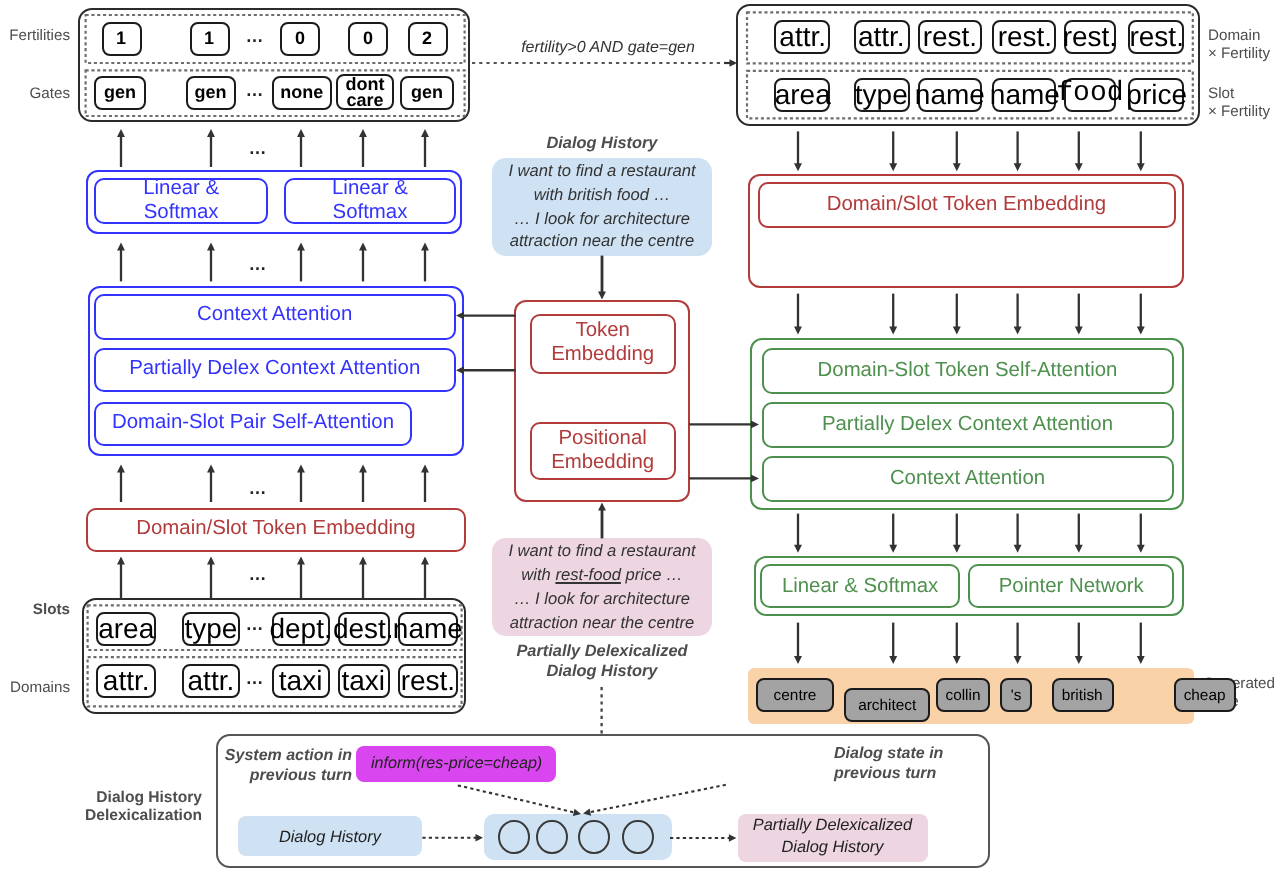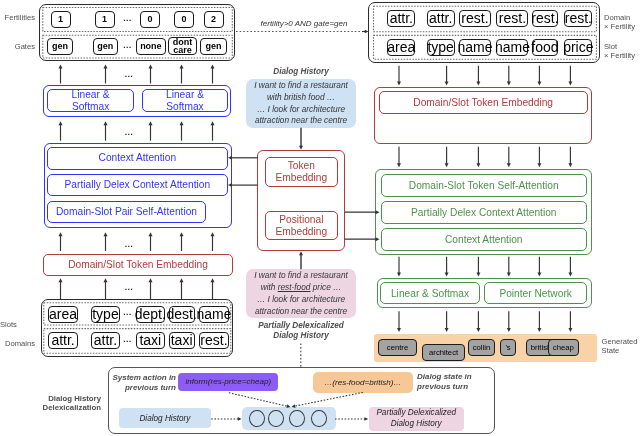--- a/index.html
+++ b/index.html
@@ -80,21 +80,21 @@
 Softmax</div>
 
   <div class="abs bluebox" style="left:43.5px;top:142.5px;width:188px;height:85.3px;"></div>
   <div class="abs bluebox-in ctr" style="left:47px;top:146.6px;width:180.7px;height:23px;">Context Attention</div>
   <div class="abs bluebox-in ctr" style="left:47px;top:173.7px;width:180.7px;height:22.6px;">Partially Delex Context Attention</div>
   <div class="abs bluebox-in ctr" style="left:47px;top:200.8px;width:159px;height:22.6px;">Domain-Slot Pair Self-Attention</div>
 
   <div class="abs redbox-in ctr" style="left:42.8px;top:253.8px;width:190.4px;height:22.7px;">Domain/Slot Token Embedding</div>
 
   <div class="abs grp-dark" style="left:41.4px;top:299.1px;width:192px;height:58.2px;"></div>
-  <div class="abs sidelab" style="left:0px;top:320px;width:35px;text-align:left;">Slots</div>
+  <div class="abs sidelab" style="left:0px;top:300px;width:35px;text-align:right;font-weight:bold;">Slots</div>
   <div class="abs sidelab" style="left:0px;top:338.5px;width:35px;text-align:right;">Domains</div>
   <div id="slot-cells">
       <div class="abs cell-plain ctr" style="left: 47.8px; top: 306.1px; width: 30.6px; height: 16.8px;">area</div>
       <div class="abs cell-plain ctr" style="left: 90.5px; top: 306.1px; width: 29.9px; height: 16.8px;">type</div>
       <div class="abs dots ctr" style="left: 122.5px; top: 306.1px; width: 10px; height: 16.8px;">⋯</div>
       <div class="abs cell-plain ctr" style="left: 135.6px; top: 306.1px; width: 29.4px; height: 16.8px;">dept.</div>
       <div class="abs cell-plain ctr" style="left: 168.7px; top: 306.1px; width: 25.9px; height: 16.8px;">dest.</div>
       <div class="abs cell-plain ctr" style="left: 198.9px; top: 306.1px; width: 30.1px; height: 16.8px;">name</div>
     </div>
   <div id="domain-cells">
@@ -117,21 +117,21 @@
       <div class="abs cell-plain ctr" style="left: 458.9px; top: 10.2px; width: 32.1px; height: 17.1px;">rest.</div>
       <div class="abs cell-plain ctr" style="left: 496.4px; top: 10.2px; width: 32.1px; height: 17.1px;">rest.</div>
       <div class="abs cell-plain ctr" style="left: 531.5px; top: 10.2px; width: 26.9px; height: 17.1px;">rest.</div>
       <div class="abs cell-plain ctr" style="left: 564.3px; top: 10.2px; width: 28.1px; height: 17.1px;">rest.</div>
     </div>
   <div id="slotfert-cells">
       <div class="abs cell-plain ctr" style="left: 387.3px; top: 39.1px; width: 28.1px; height: 17.4px;">area</div>
       <div class="abs cell-plain ctr" style="left: 426.6px; top: 39.1px; width: 28.1px; height: 17.4px;">type</div>
       <div class="abs cell-plain ctr" style="left: 458.9px; top: 39.1px; width: 32.1px; height: 17.4px;">name</div>
       <div class="abs cell-plain ctr" style="left: 496.4px; top: 39.1px; width: 32.1px; height: 17.4px;">name</div>
-      <div class="abs cell-plain ctr" style="left: 531.5px; top: 39.1px; width: 26.9px; height: 17.4px;">food</div>
+      <div class="abs cell-plain ctr" style="left: 531.5px; top: 39.1px; width: 26.9px; height: 17.4px; font-family: Liberation Mono, monospace;">food</div>
       <div class="abs cell-plain ctr" style="left: 564.3px; top: 39.1px; width: 28.1px; height: 17.4px;">price</div>
     </div>
 
   <div class="abs redbox" style="left:373.8px;top:86.7px;width:218.5px;height:57.1px;"></div>
   <div class="abs redbox-in ctr" style="left:378.8px;top:91.3px;width:208.8px;height:23px;">Domain/Slot Token Embedding</div>
 
   <div class="abs greenbox" style="left:375.3px;top:168.9px;width:217px;height:85.9px;"></div>
   <div class="abs greenbox-in ctr" style="left:380.6px;top:174.4px;width:206.3px;height:22.5px;">Domain-Slot Token Self-Attention</div>
   <div class="abs greenbox-in ctr" style="left:380.6px;top:201.3px;width:206.3px;height:22.5px;">Partially Delex Context Attention</div>
   <div class="abs greenbox-in ctr" style="left:380.6px;top:228.2px;width:206.3px;height:22.5px;">Context Attention</div>
@@ -142,21 +142,21 @@
 
   <div class="abs orangebar" style="left:374.3px;top:333.7px;width:222.4px;height:28.5px;"></div>
   <div class="abs sidelab" style="left:601.6px;top:336.5px;width:44px;">Generated
 State</div>
   <div id="gen-cells">
       <div class="abs orangecell ctr" style="left: 377.8px; top: 338.6px; width: 39.4px; height: 17px;">centre</div>
       <div class="abs orangecell ctr" style="left: 422.1px; top: 344px; width: 43px; height: 17px;">architect</div>
       <div class="abs orangecell ctr" style="left: 467.6px; top: 338.6px; width: 27.8px; height: 17px;">collin</div>
       <div class="abs orangecell ctr" style="left: 499.6px; top: 338.6px; width: 16.9px; height: 17px;">'s</div>
       <div class="abs orangecell ctr" style="left: 525.6px; top: 338.6px; width: 31px; height: 17px;">british</div>
-      <div class="abs orangecell ctr" style="left: 548px; top: 338.6px; width: 30.6px; height: 17px;">cheap</div>
+      <div class="abs orangecell ctr" style="left: 587px; top: 338.6px; width: 30.6px; height: 17px;">cheap</div>
     </div>
 
   <div class="abs caption" style="left:246px;top:67px;width:110px;">Dialog History</div>
   <div class="abs bubble bub-blue ctr" style="left:246px;top:79px;width:110px;height:49px;padding:0 2px;">I want to find a restaurant
 with british food …
 … I look for architecture
 attraction near the centre</div>
 
   <div class="abs redbox" style="left:257.3px;top:150px;width:87.8px;height:100.6px;"></div>
   <div class="abs redbox-in ctr" style="left:264.9px;top:157.4px;width:72.9px;height:29.2px;">Token
@@ -173,22 +173,21 @@
   <div class="abs caption" style="left:246px;top:321px;width:110px;">Partially Delexicalized
 Dialog History</div>
   <div class="abs" style="left:258px;top:18.8px;width:92px;text-align:center;font-size:8px;font-style:italic;color:#333;">fertility&gt;0 AND gate=gen</div>
 
   <div class="abs" style="left:107.5px;top:367px;width:387px;height:67px;border:1.2px solid #555;border-radius:7px;background:#fff;"></div>
   <div class="abs" style="left:30px;top:394px;width:71px;text-align:right;font-size:7.8px;font-weight:bold;color:#4d4d4d;white-space:pre-line;line-height:9.4px;">Dialog History
 Delexicalization</div>
 
   <div class="abs" style="left:112px;top:373px;width:64px;text-align:right;font-size:8.0px;font-style:italic;font-weight:bold;color:#4d4d4d;white-space:pre-line;line-height:9.6px;">System action in
 previous turn</div>
-  <div class="abs ctr" style="left:178.4px;top:372.5px;width:99.8px;height:18.5px;background:#8b5cf6;border-radius:4px;font-size:8.05px;font-style:italic;color:#222;">inform(res-price=cheap)</div>
-  <div class="abs ctr" style="left:313.1px;top:372.1px;width:99.5px;height:20.7px;background:#f6c897;border-radius:5px;font-size:8.05px;font-style:italic;color:#222;">…(res-food=british)…</div>
+  <div class="abs ctr" style="left:178.4px;top:372.5px;width:99.8px;height:18.5px;background:#d946ef;border-radius:4px;font-size:8.05px;font-style:italic;color:#222;">inform(res-price=cheap)</div>
   <div class="abs" style="left:417px;top:372px;width:75px;text-align:left;font-size:8.0px;font-style:italic;font-weight:bold;color:#4d4d4d;white-space:pre-line;line-height:9.6px;">Dialog state in
 previous turn</div>
 
   <div class="abs ctr" style="left:118.8px;top:407.9px;width:92.3px;height:20.5px;background:#cfe2f3;border-radius:4px;font-size:8.2px;font-style:italic;color:#222;">Dialog History</div>
   <div class="abs" style="left:242px;top:407.2px;width:93.6px;height:22.8px;background:#cfe2f3;border-radius:5px;"></div>
   <div id="circles">
       <div class="abs" style="left: 249.3px; top: 409.7px; width: 16.1px; height: 17.8px; border: 1.25px solid rgb(58, 58, 58); border-radius: 50%; background: transparent; box-sizing: border-box;"></div>
       <div class="abs" style="left: 268.1px; top: 409.7px; width: 16.1px; height: 17.8px; border: 1.25px solid rgb(58, 58, 58); border-radius: 50%; background: transparent; box-sizing: border-box;"></div>
       <div class="abs" style="left: 288.9px; top: 409.7px; width: 16.1px; height: 17.8px; border: 1.25px solid rgb(58, 58, 58); border-radius: 50%; background: transparent; box-sizing: border-box;"></div>
       <div class="abs" style="left: 310.6px; top: 409.7px; width: 16.1px; height: 17.8px; border: 1.25px solid rgb(58, 58, 58); border-radius: 50%; background: transparent; box-sizing: border-box;"></div>

